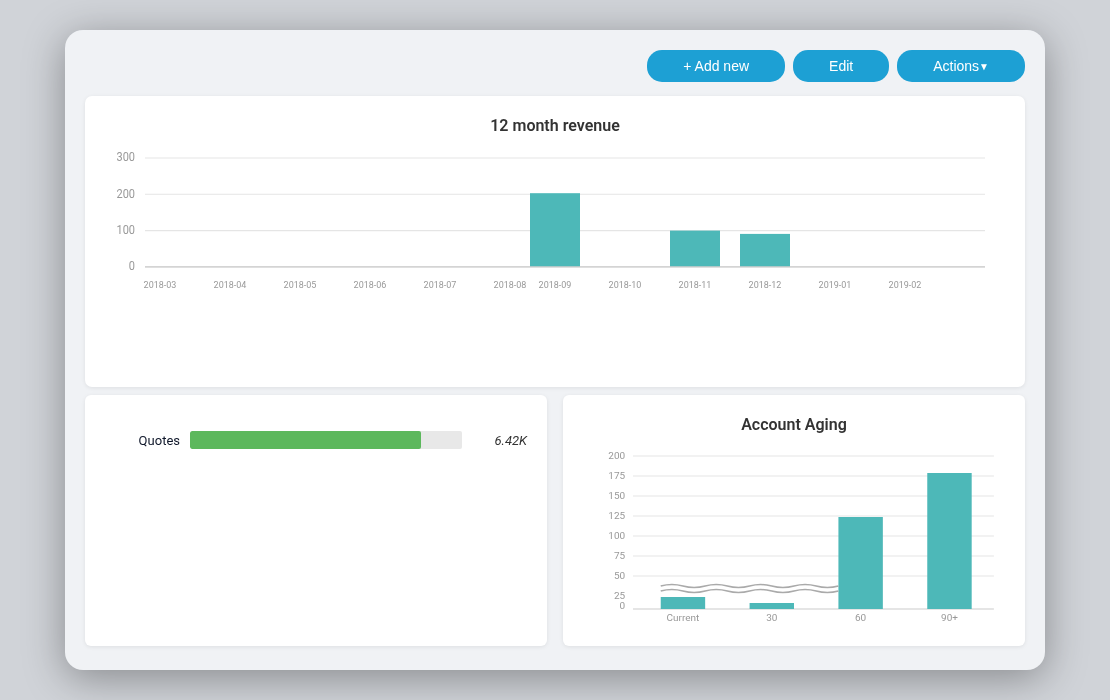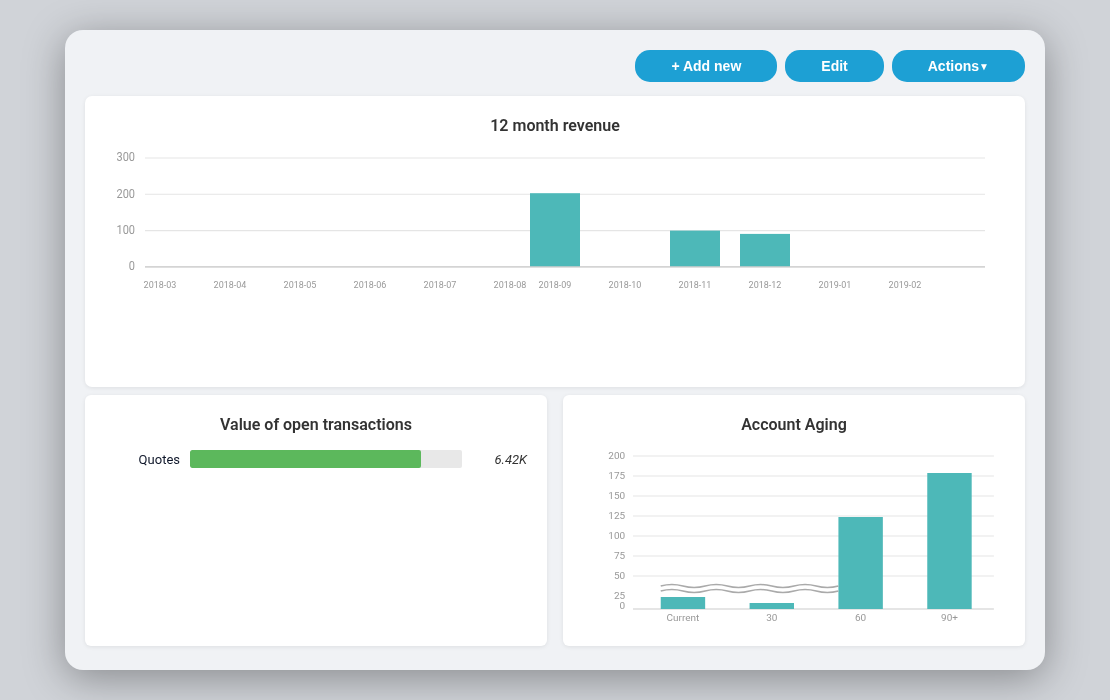--- a/index.html
+++ b/index.html
@@ -26,21 +26,21 @@
       display: flex;
       justify-content: flex-end;
       gap: 8px;
       margin-bottom: 14px;
     }
     .btn {
       padding: 8px 36px;
       border: none;
       border-radius: 15px;
       font-size: 14px;
-      font-weight: 700;
+      font-weight: 400;
       cursor: pointer;
       color: white;
     }
     .btn-primary { background: #1da0d4; }
     .btn-secondary { background: #1da0d4; }
     .btn-actions { background: #1da0d4; display: flex; align-items: center; gap: 0; }
     .btn-actions .caret { font-size: 10px; }
 
     .card {
       background: white;
@@ -169,21 +169,20 @@
         <text x="800" y="128" text-anchor="middle" font-size="9" fill="#999">2019-02</text>
 
         <line x1="40" y1="109" x2="880" y2="109" stroke="#ccc" stroke-width="1"></line>
       </svg>
     </div>
   </div>
 
   <div class="bottom-row">
 
     <div class="card">
-      <div class="card-title">Value of open transactions</div>
       <div class="transactions-list" id="transactions-list">
       <div class="transaction-row">
       <span class="transaction-label">Quotes</span>
       <div class="bar-container">
         <div class="bar-fill" style="width:85%"></div>
       </div>
       <span class="bar-value">6.42K</span>
     </div>
         </div>
     </div>

